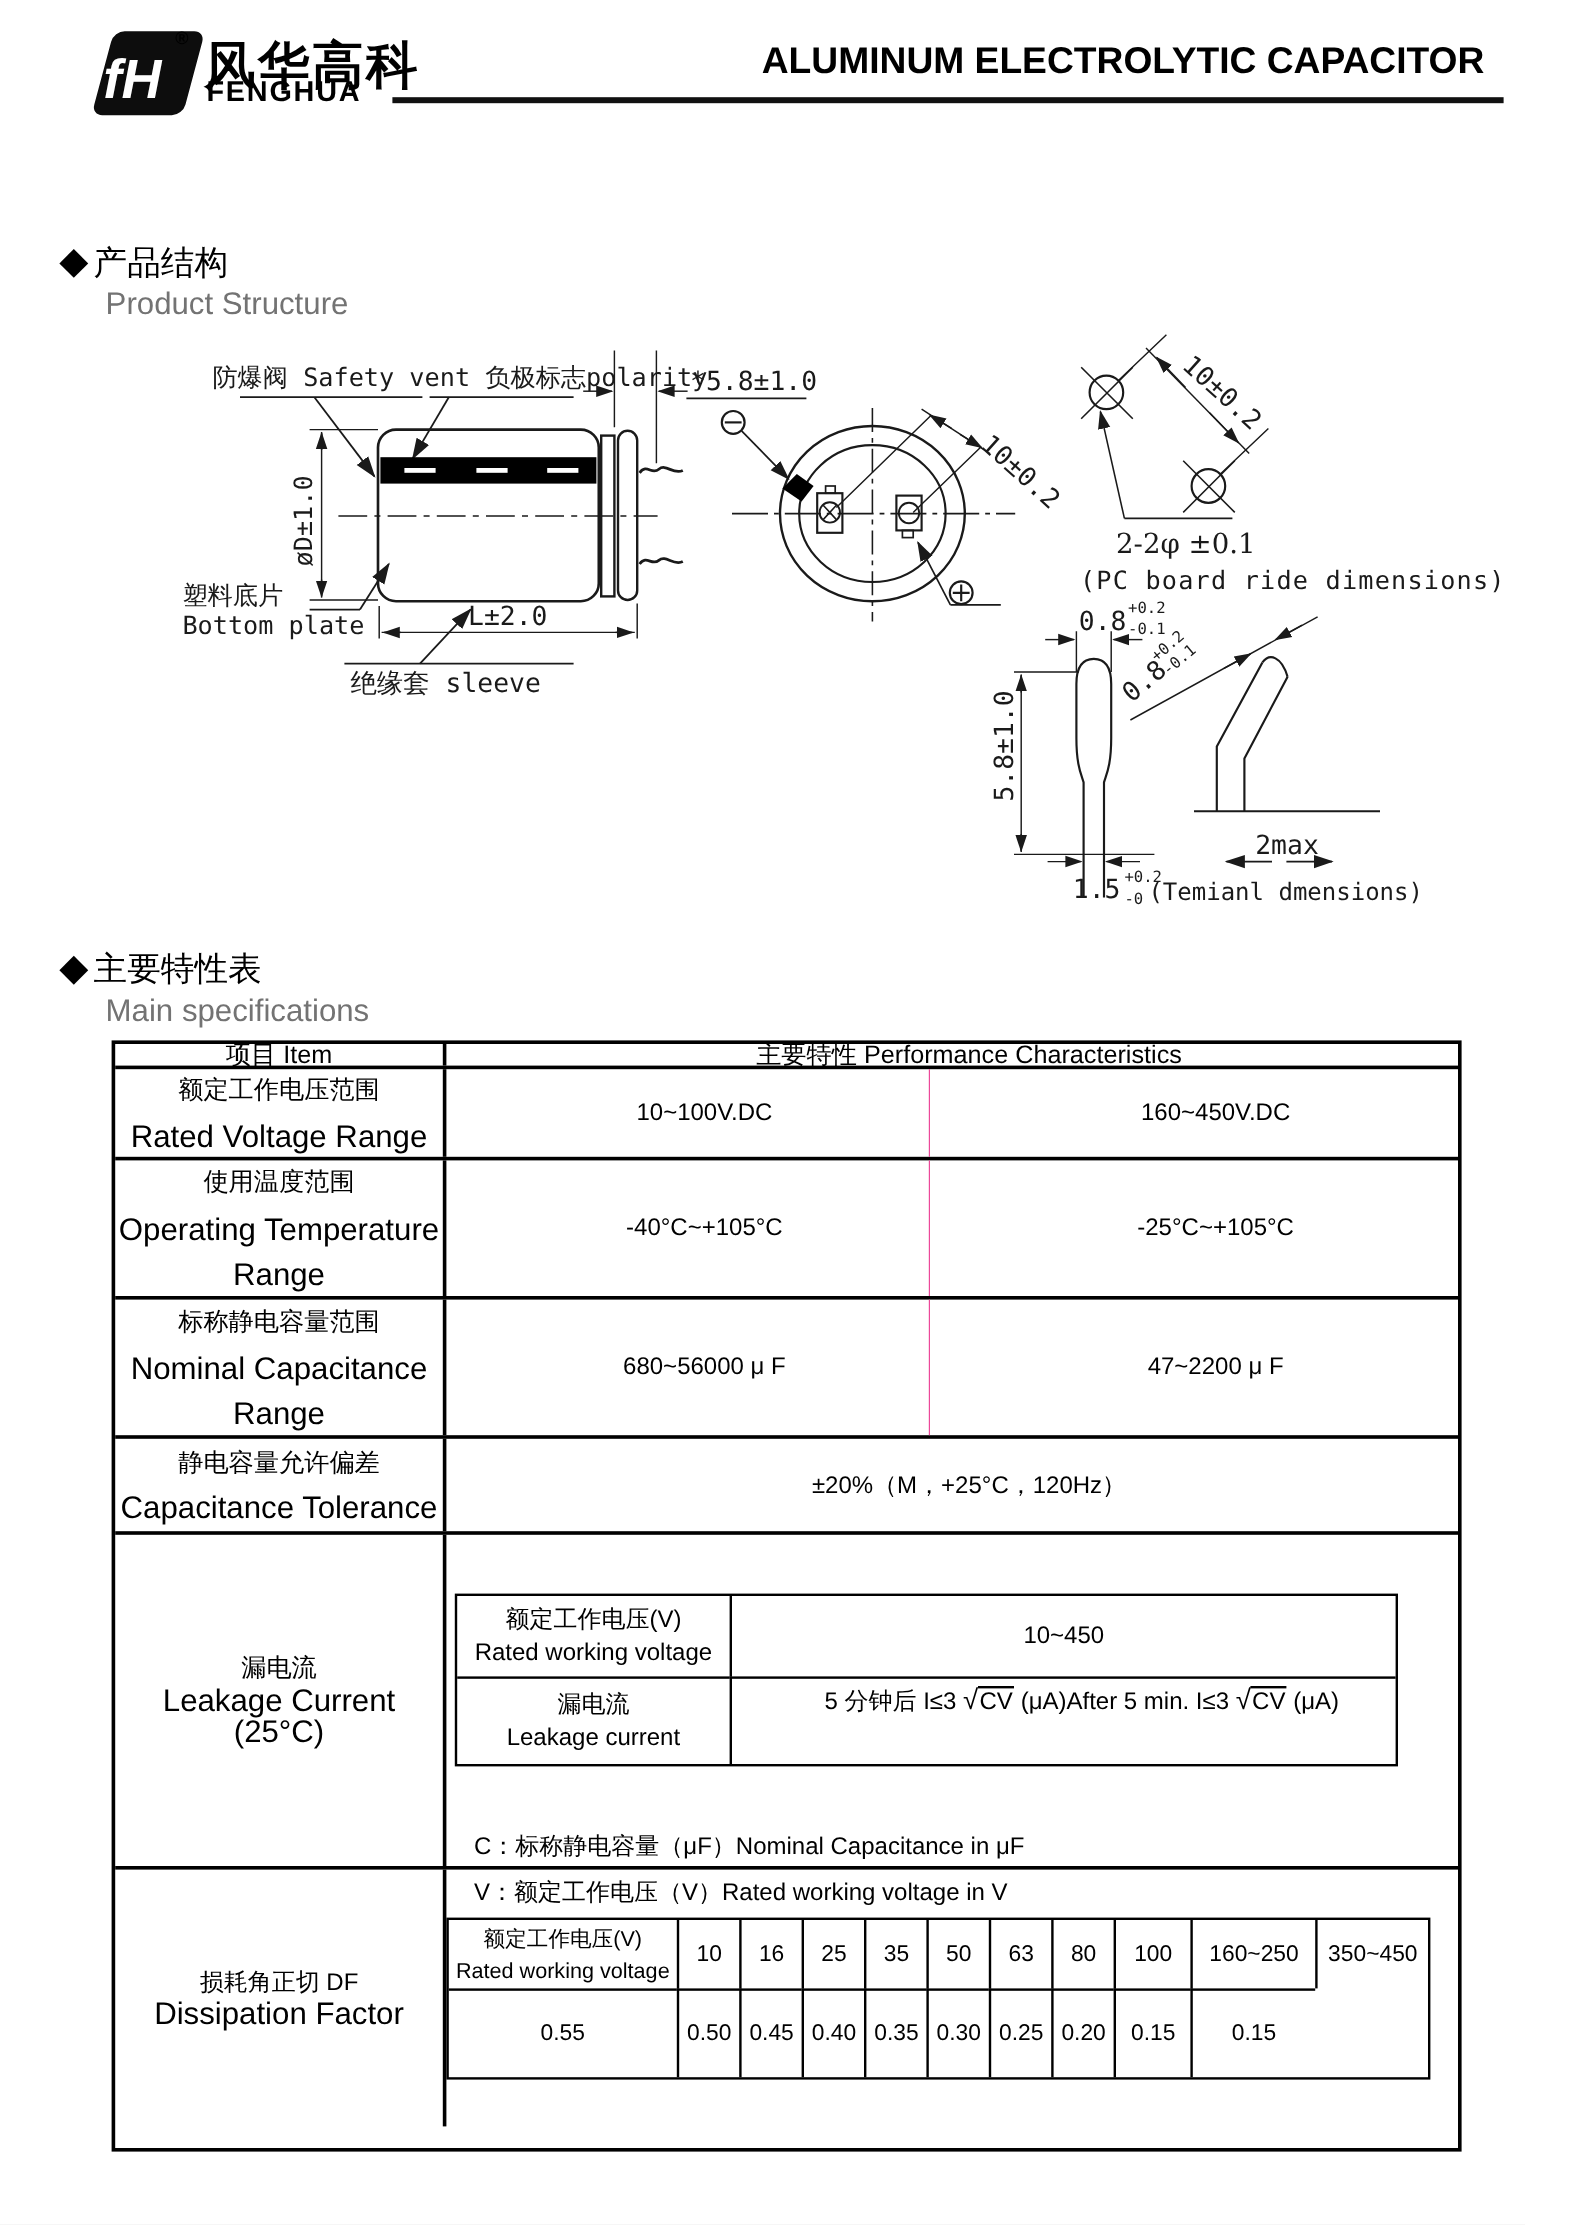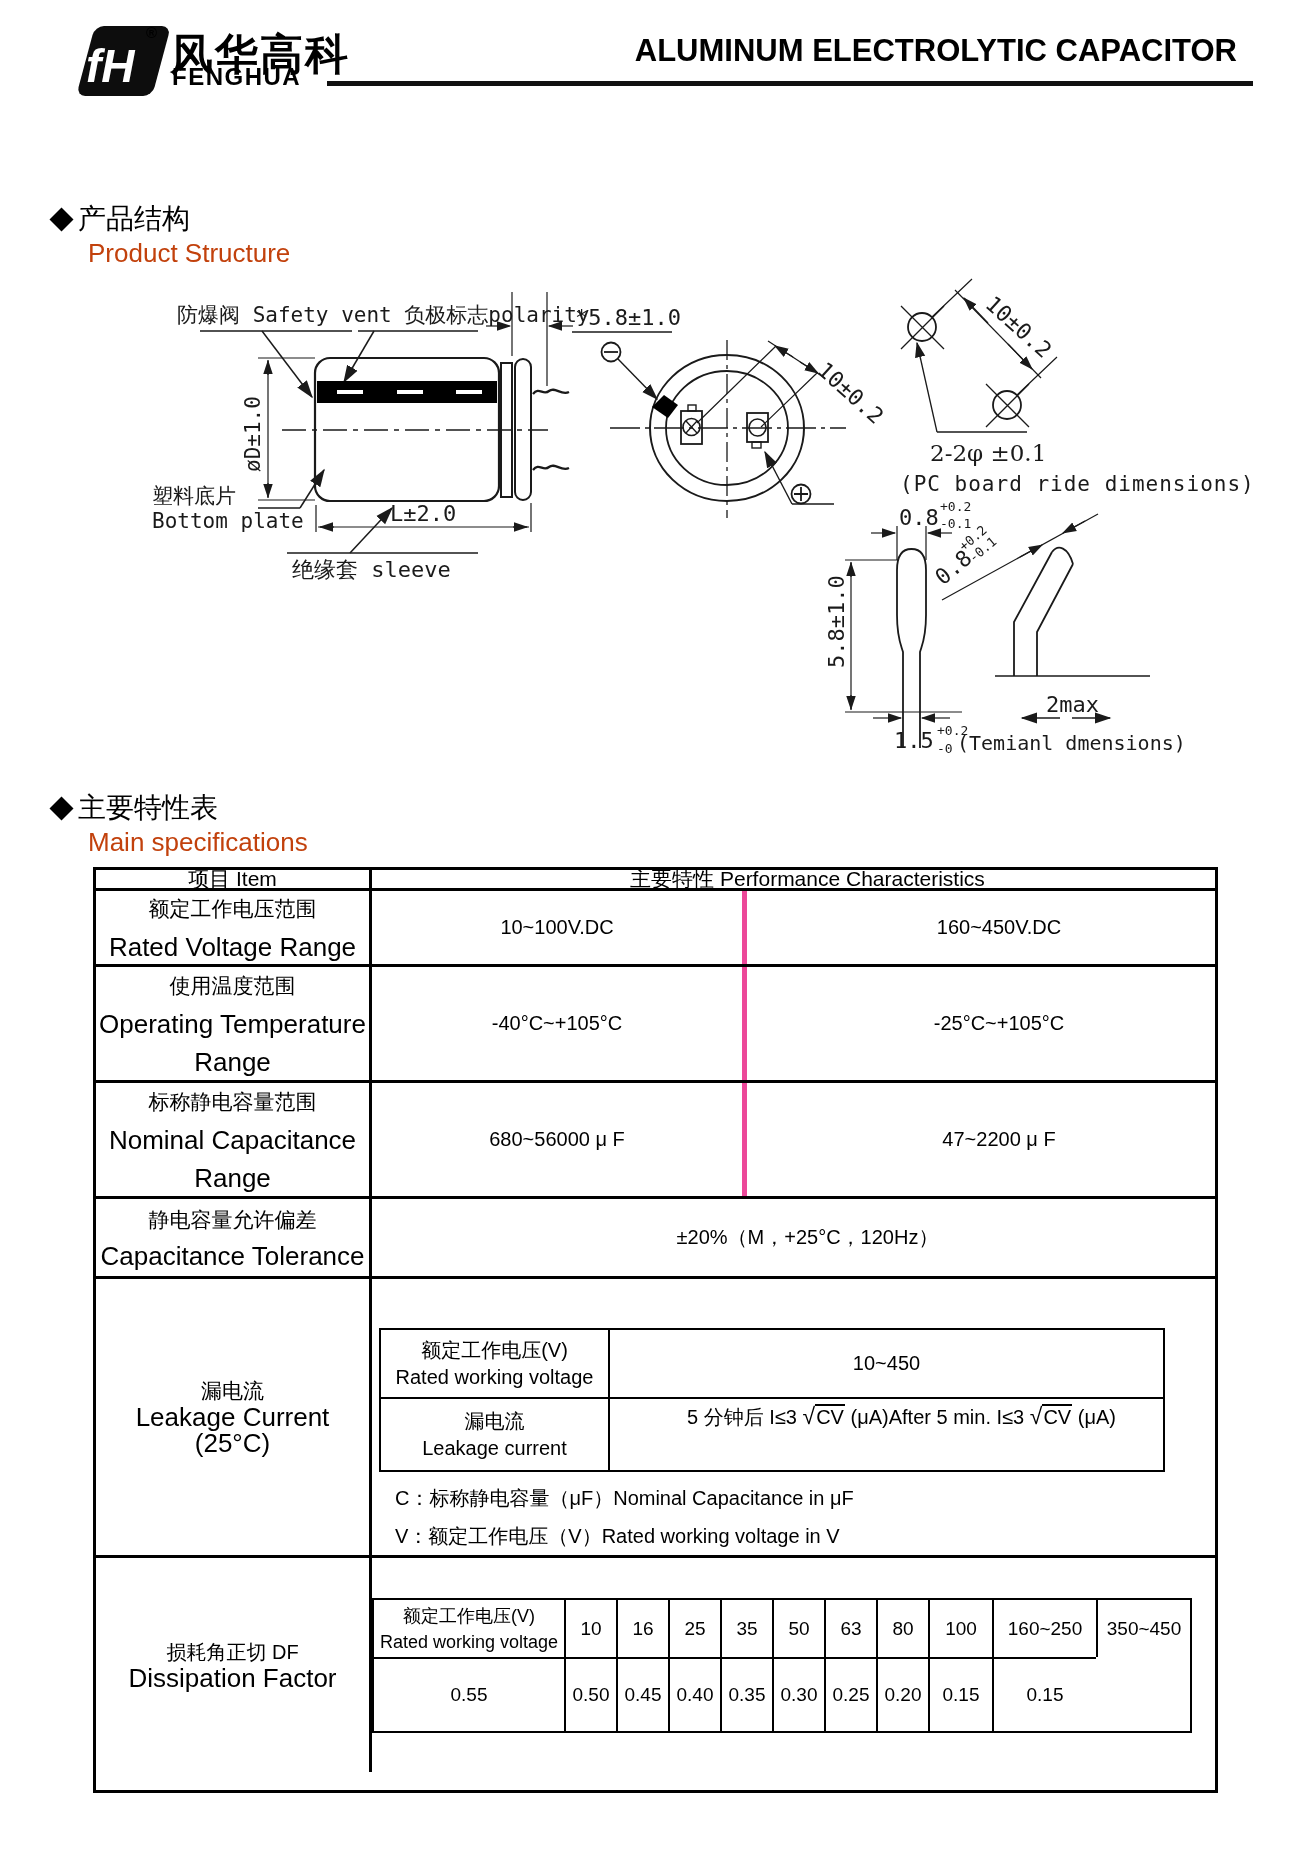--- a/index.html
+++ b/index.html
@@ -8,45 +8,45 @@
   .abs{position:absolute;}
   
   .reg{position:absolute;left:146px;top:24px;font-size:15px;font-weight:bold;}
   .brand-cn{position:absolute;left:170px;top:26px;font-size:43px;font-weight:bold;letter-spacing:2px;}
   .brand-en{position:absolute;left:172px;top:63px;font-size:24px;font-weight:bold;letter-spacing:1.5px;}
   .doc-title{position:absolute;right:76px;top:33px;font-size:31px;font-weight:bold;letter-spacing:0px;white-space:nowrap;}
   .rule{position:absolute;left:327px;top:81px;width:926px;height:5px;background:#111;}
   
   .sec-cn{position:absolute;font-size:28px;font-weight:500;display:flex;align-items:center;}
   .diamond{display:inline-block;width:17px;height:17px;background:#000;transform:rotate(45deg);margin-right:8px;}
-  .sec-en{position:absolute;font-size:26px;color:#c2410c;}
+  .sec-en{position:absolute;font-size:26px;color:#737373;}
   
   #spec-table{position:absolute;left:93px;top:867px;width:1125px;height:926px;border:3px solid #000;box-sizing:border-box;font-size:20px;}
   .trow{display:flex;box-sizing:border-box;border-top:3px solid #000;}
   .trow.first{border-top:none;}
   .col1{width:276px;border-right:3px solid #000;box-sizing:border-box;display:flex;flex-direction:column;justify-content:center;align-items:center;text-align:center;}
   .colrest{flex:1;position:relative;box-sizing:border-box;}
   .halves{display:flex;width:100%;height:100%;}
-  .half-l{width:375px;border-right:5px solid #ec4899;box-sizing:border-box;display:flex;align-items:center;justify-content:center;}
+  .half-l{width:375px;border-right:1px solid #ec4899;box-sizing:border-box;display:flex;align-items:center;justify-content:center;margin-left:28px;}
   .half-r{flex:1;display:flex;align-items:center;justify-content:center;padding-left:36px;}
   .cline{line-height:38px;font-size:21px;}
   .eline{line-height:38px;font-size:26px;}
   .center-cell{display:flex;align-items:center;justify-content:center;height:100%;padding-left:28px;}
   
   .leak-inner{position:absolute;left:7px;top:49px;width:786px;height:144px;border:2.5px solid #000;box-sizing:border-box;
      display:grid;grid-template-columns:227px auto;grid-template-rows:67px auto;}
   .leak-inner>div{box-sizing:border-box;border-top:2px solid #000;border-left:2px solid #000;}
   .leak-inner>div:nth-child(-n+2){border-top:none;}
   .leak-inner>div:nth-child(odd){border-left:none;}
   .li-label{display:flex;flex-direction:column;justify-content:center;align-items:center;text-align:center;line-height:27px;font-size:20px;}
   .li-val{display:flex;align-items:center;justify-content:center;font-size:20px;}
   .li-formula{display:flex;flex-direction:row;justify-content:center;padding-left:30px;font-size:20px;line-height:34px;}
   .sq{font-size:23px;}
   .rad{border-top:2px solid #000;padding:0 1px;}
-  .leak-note{position:absolute;left:23px;font-size:20px;white-space:nowrap;}
+  .leak-note{position:absolute;left:23px;font-size:20px;white-space:nowrap;margin-top:40px;}
   
   .df-inner{position:absolute;left:0px;top:40px;width:820px;border:2.5px solid #000;box-sizing:border-box;
      display:grid;grid-template-columns:190px 52px 52px 52px 52px 52px 52px 52px 64px 104px auto;grid-template-rows:57px 74px;}
   .df-inner>div{box-sizing:border-box;border-top:2px solid #000;border-left:2px solid #000;display:flex;align-items:center;justify-content:center;text-align:center;}
   .df-inner>div:nth-child(-n+11){border-top:none;}
   .df-inner>div:nth-child(11n+1){border-left:none;}
   .df-head{flex-direction:column;line-height:26px;font-size:18px;}
   .df-num{font-size:19px;}
   .df-rowlabel{flex-direction:column;line-height:30px;font-size:19px;}
   

